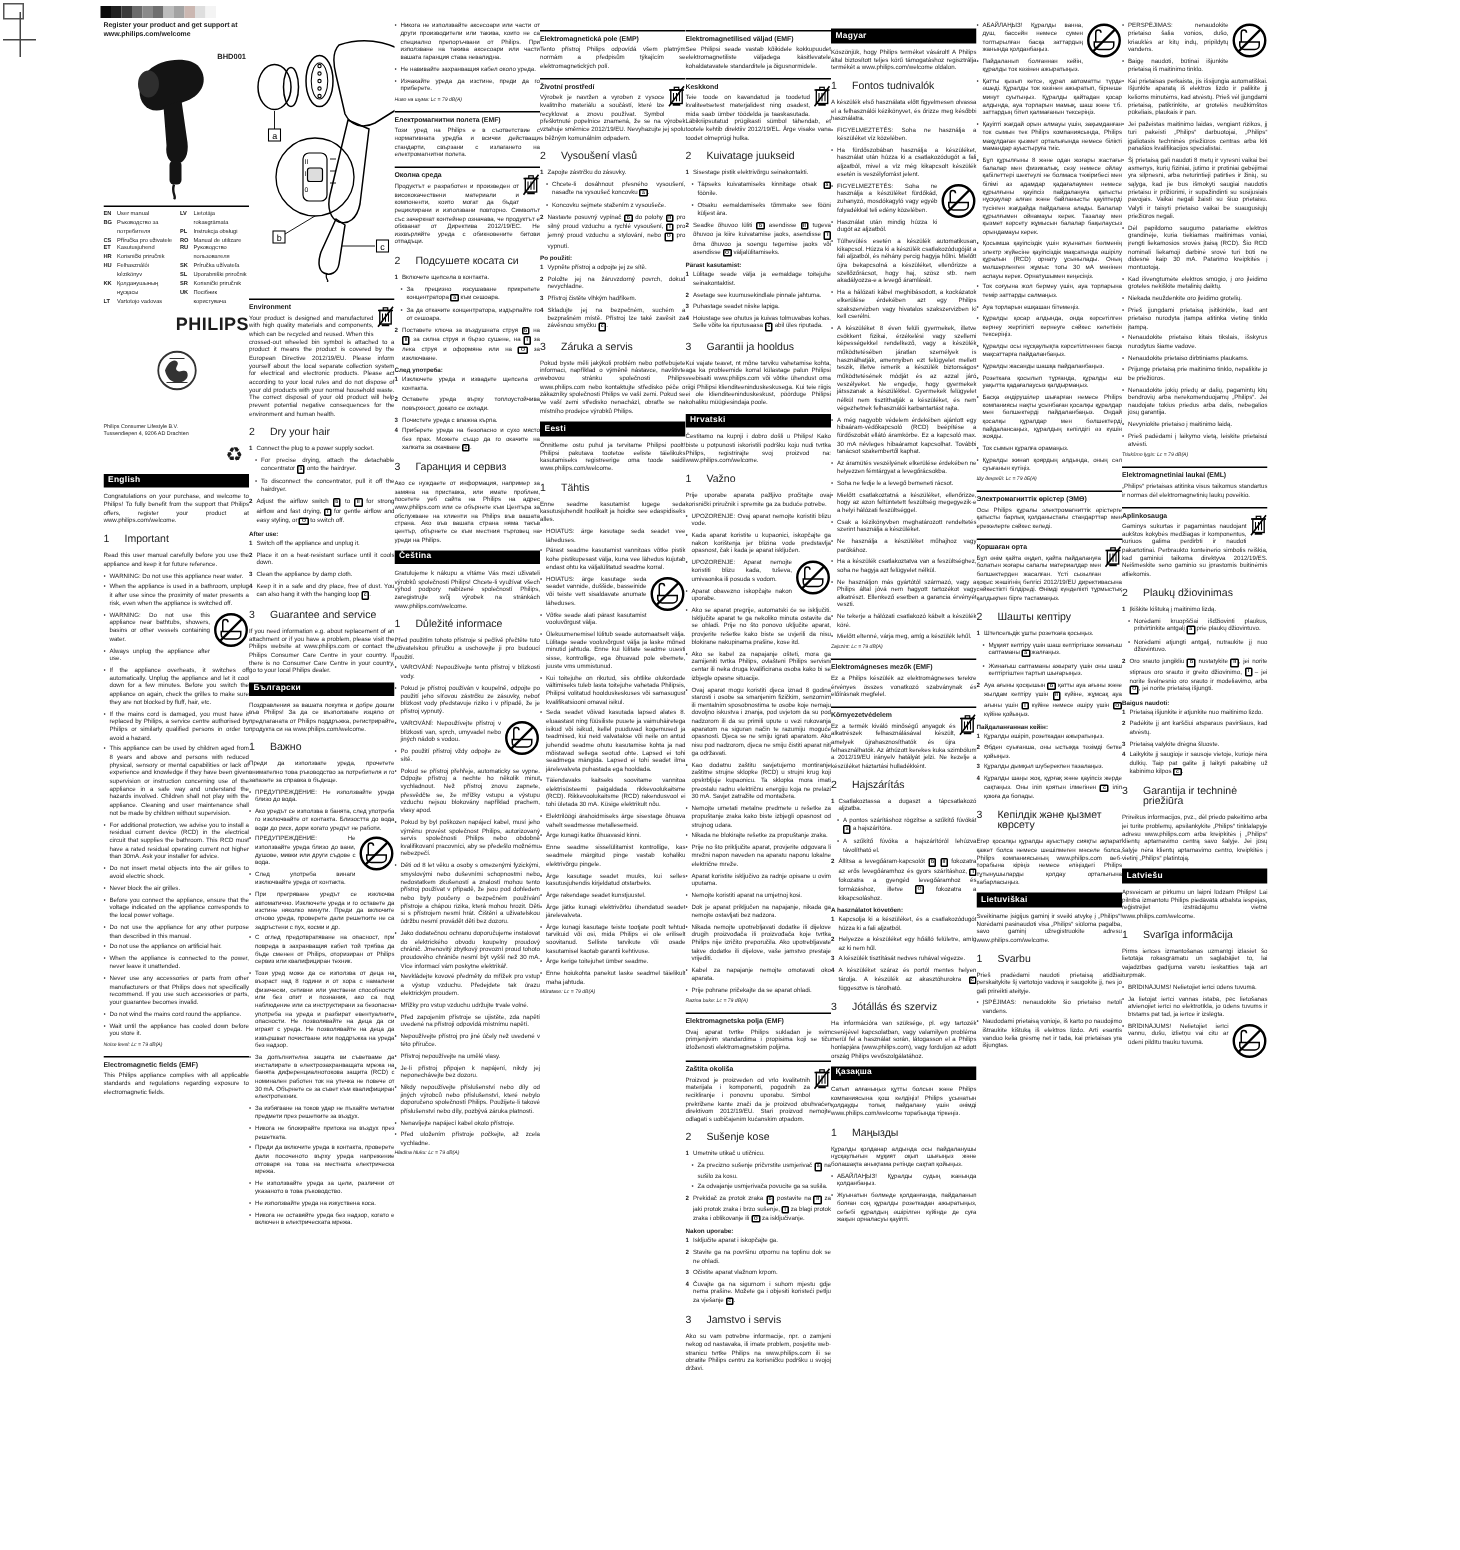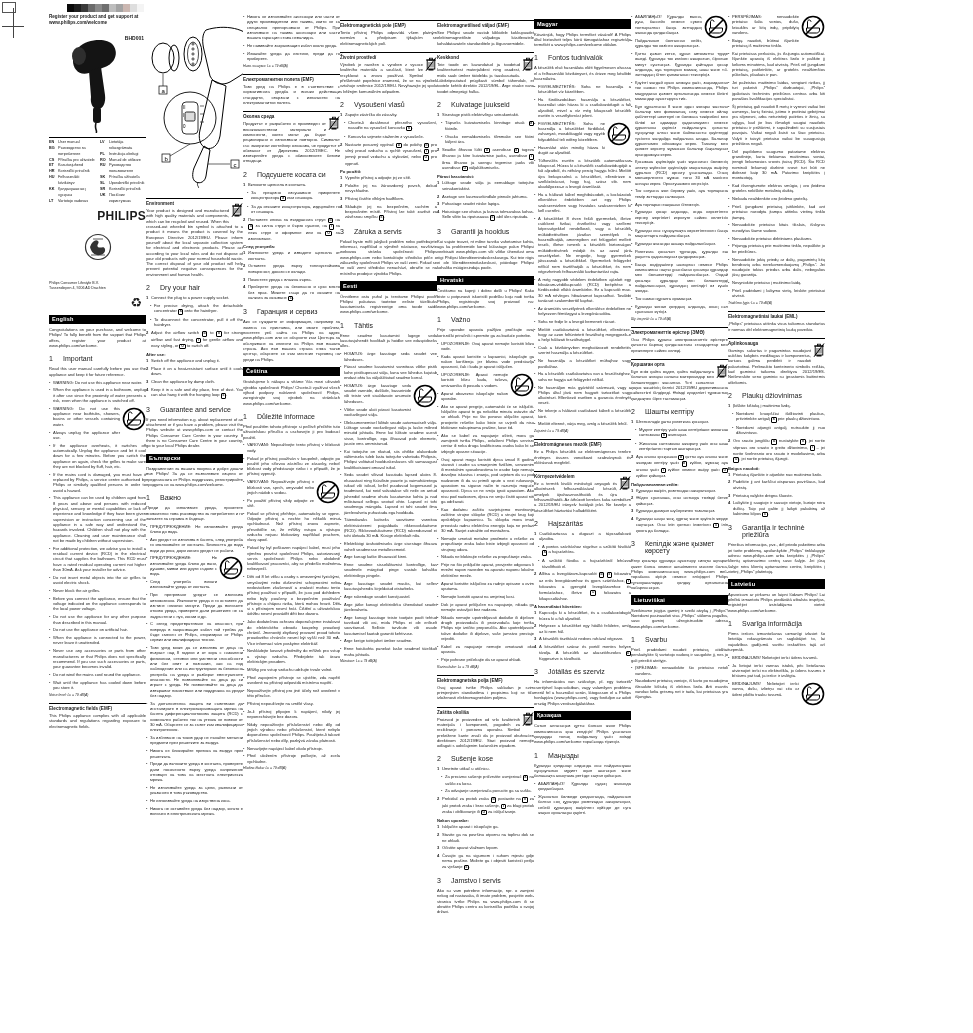--- a/index.html
+++ b/index.html
@@ -7,21 +7,21 @@
        font-family:"Liberation Sans","DejaVu Sans",sans-serif;color:#1c1c1c;
        -webkit-font-smoothing:antialiased;}
   #page{position:absolute;inset:0;}
   
   .calstrip{position:absolute;left:67px;top:4px;display:flex;gap:0;}
   .calstrip span{width:7px;height:8px;display:inline-block;}
   .cropmark-h{position:absolute;left:2px;top:26px;width:22px;height:1px;background:#444;}
   .cropmark-v{position:absolute;left:13px;top:8px;width:1px;height:30px;background:#444;}
   .cropmark-box{position:absolute;left:2px;top:2px;width:12px;height:9px;border:1px solid #555;}
   
-  #cols{position:absolute;left:49px;top:14px;width:860px;height:1005px;display:flex;gap:0;align-items:flex-end;}
+  #cols{position:absolute;left:69px;top:14px;width:860px;height:1005px;display:flex;gap:0;align-items:flex-end;}
   .col{width:97px;height:1005px;overflow:hidden;flex:none;}
   
   .reg{font-size:4.6px;font-weight:bold;line-height:1.3;margin-bottom:3px;}
   .bar{background:#000;color:#fff;font-size:5.6px;font-weight:bold;
        padding:1.5px 3px 2px;margin:5px 0 3px;letter-spacing:.2px;}
   .h{font-size:7px;margin:7px 0 4px;display:flex;font-weight:normal;}
   .h .num{width:14px;flex:none;}
   .bh{font-size:4.2px;font-weight:bold;margin:3px 0 1px;}
   .rh{font-size:4.6px;font-weight:bold;border-top:.6px solid #000;
       padding-top:2px;margin-top:6px;margin-bottom:2px;}

